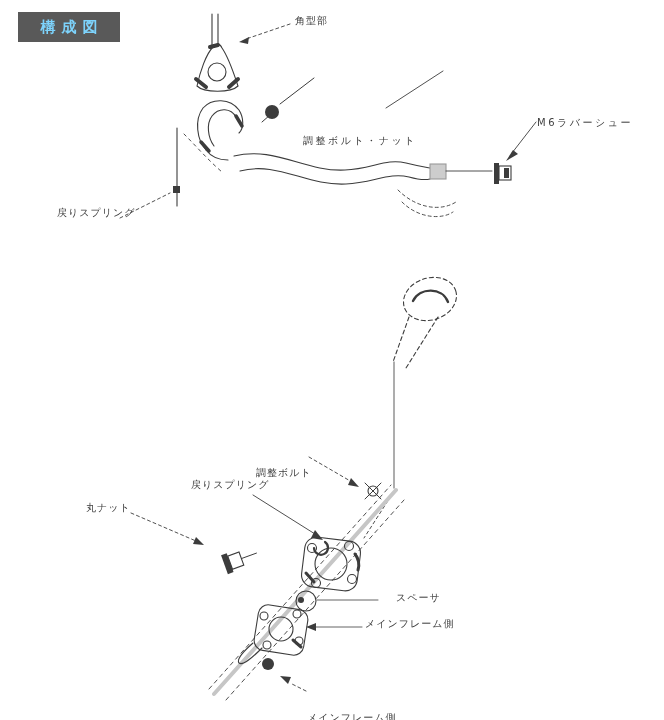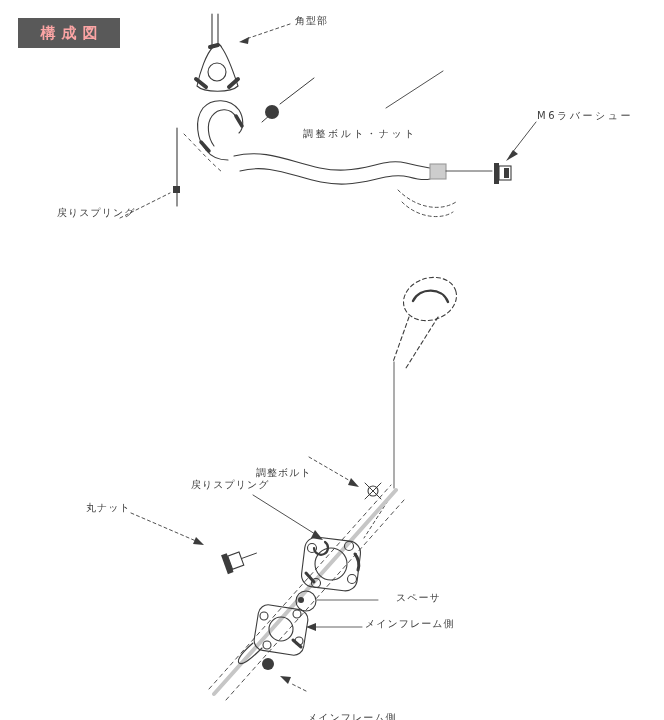--- a/index.html
+++ b/index.html
@@ -1,31 +1,31 @@
 <!DOCTYPE html>
 <html><head>
 <meta charset="utf-8">
 <style>
   html,body{margin:0;padding:0;background:#ffffff;}
   .stage{
     position:relative;width:664px;height:720px;background:#ffffff;overflow:hidden;
     font-family:"DejaVu Sans",sans-serif;
   }
   .badge{
-    position:absolute;left:18px;top:18px;width:102px;height:30px;
-    background:#595959;color:#fca5a5;
+    position:absolute;left:18px;top:12px;width:102px;height:30px;
+    background:#595959;color:#7dd3fc;
     display:flex;align-items:center;justify-content:center;
     font-size:15px;font-weight:bold;letter-spacing:6px;text-indent:6px;
   }
   .art{position:absolute;left:0;top:0;}
   .lbl{
     position:absolute;font-size:10px;color:#3f3f3f;letter-spacing:1px;
     white-space:nowrap;line-height:1.2;
   }
-  .lbl.wide{letter-spacing:2.5px;}
+  .lbl.wide{letter-spacing:2.5px;margin-top:7px;}
 </style>
 </head>
 <body>
 
 <div class="stage">
 
   <div class="badge">
     <span>構成図</span>
   </div>
 

